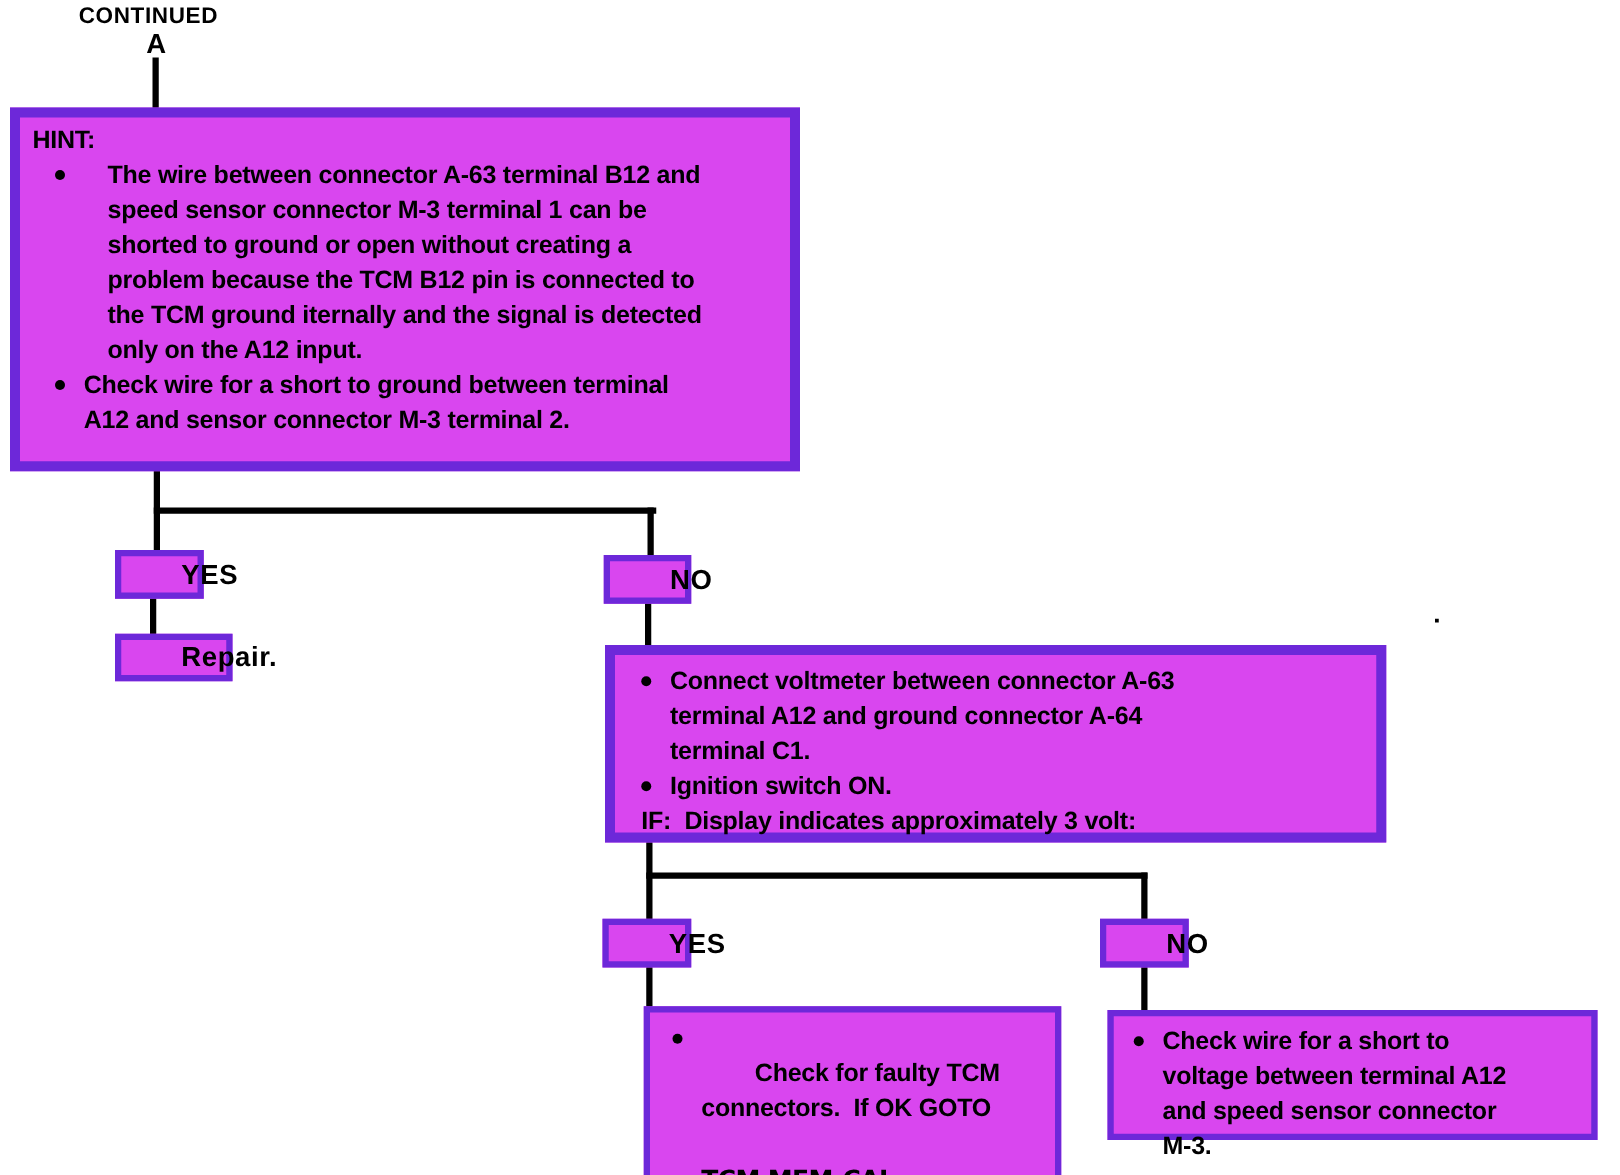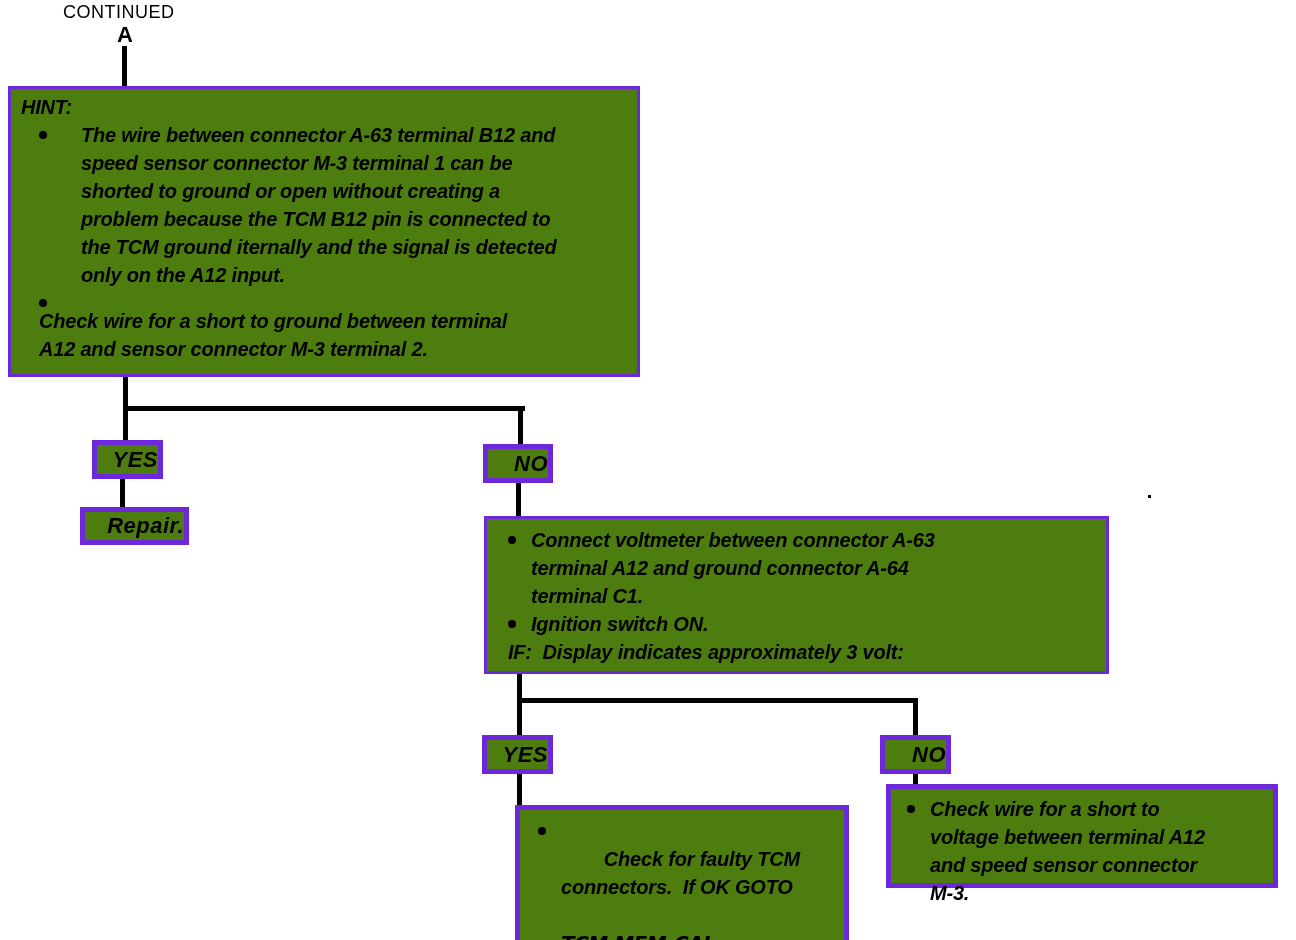--- a/index.html
+++ b/index.html
@@ -2,42 +2,42 @@
 <html><head>
 <meta charset="utf-8">
 <style>
   html,body{margin:0;padding:0;background:#ffffff;}
   .canvas{
     position:relative;width:1296px;height:940px;background:#ffffff;
     font-family:"Liberation Sans",sans-serif;color:#000;overflow:hidden;
   }
   .line{position:absolute;background:#000;}
   .box{
-    position:absolute;border:3px solid #6d28d9;background:#4d7c0f;box-sizing:border-box;font-style:italic;
+    position:absolute;border:8px solid #6d28d9;background:#d946ef;box-sizing:border-box;
   }
   .box.thick{border-width:5px;}
   .label-box{
-    display:flex;align-items:center;justify-content:flex-end;
+    display:flex;align-items:center;justify-content:flex-start;
     font-weight:bold;font-size:22px;letter-spacing:0.5px;padding-left:48px;
   }
   .txt{
     font-weight:bold;font-size:20px;line-height:28px;white-space:pre-wrap;
     letter-spacing:-0.2px;
   }
   .bullet-row{display:flex;align-items:flex-start;}
   .bullet-dot{
     flex:none;width:8px;height:8px;border-radius:50%;background:#000;
     margin:10px 15px 0 0;
   }
   .heavy{
     display:block;font-family:"DejaVu Sans",sans-serif;font-weight:bold;
     letter-spacing:-0.5px;
   }
   .continued{
-    position:absolute;left:63px;top:2px;font-weight:normal;font-size:18px;
+    position:absolute;left:63px;top:2px;font-weight:bold;font-size:18px;
     letter-spacing:0.5px;
   }
   .letter-a{
     position:absolute;left:108px;top:22px;width:34px;text-align:center;
     font-weight:bold;font-size:22px;
   }
   .stray-dot{position:absolute;left:1148px;top:495px;width:3px;height:3px;background:#000;}
 </style>
 </head>
 <body>
@@ -63,35 +63,35 @@
     <div class="txt">HINT:</div>
     <div class="bullet-row" style="margin-left:18px;gap:19px;">
       <span class="bullet-dot"></span>
       <span class="txt">The wire between connector A-63 terminal B12 and
 speed sensor connector M-3 terminal 1 can be
 shorted to ground or open without creating a
 problem because the TCM B12 pin is connected to
 the TCM ground iternally and the signal is detected
 only on the A12 input.</span>
     </div>
-    <div class="bullet-row" style="margin-left:18px;flex-direction:column;">
+    <div class="bullet-row" style="margin-left:18px;">
       <span class="bullet-dot"></span>
       <span class="txt">Check wire for a short to ground between terminal
 A12 and sensor connector M-3 terminal 2.</span>
     </div>
   </div>
 
   <div class="box thick label-box" style="left:92px;top:440px;width:71px;height:39px;">
     <span>YES</span>
   </div>
   <div class="box thick label-box" style="left:483px;top:444px;width:70px;height:39px;">
     <span>NO</span>
   </div>
 
-  <div class="box thick label-box" style="left:80px;top:507px;width:109px;height:38px;">
+  <div class="box thick label-box" style="left:92px;top:507px;width:94px;height:38px;">
     <span>Repair.</span>
   </div>
 
   <div class="box" style="left:484px;top:516px;width:625px;height:158px;padding:7px 6px 0 21px;">
     <div class="bullet-row">
       <span class="bullet-dot"></span>
       <span class="txt">Connect voltmeter between connector A-63
 terminal A12 and ground connector A-64
 terminal C1.</span>
     </div>
@@ -114,21 +114,21 @@
       <span class="bullet-dot"></span>
       <span class="txt">
         <span>Check for faulty TCM
 connectors.  If OK GOTO</span>
         <span class="heavy">TCM MEM-CAL
 REPLACEMENT.</span>
       </span>
     </div>
   </div>
 
-  <div class="box thick" style="left:886px;top:784px;width:392px;height:104px;padding:6px 4px 0 16px;">
+  <div class="box thick" style="left:886px;top:808px;width:392px;height:104px;padding:6px 4px 0 16px;">
     <div class="bullet-row">
       <span class="bullet-dot"></span>
       <span class="txt">Check wire for a short to
 voltage between terminal A12
 and speed sensor connector
 M-3.</span>
     </div>
   </div>
 
   <div class="stray-dot"></div>

